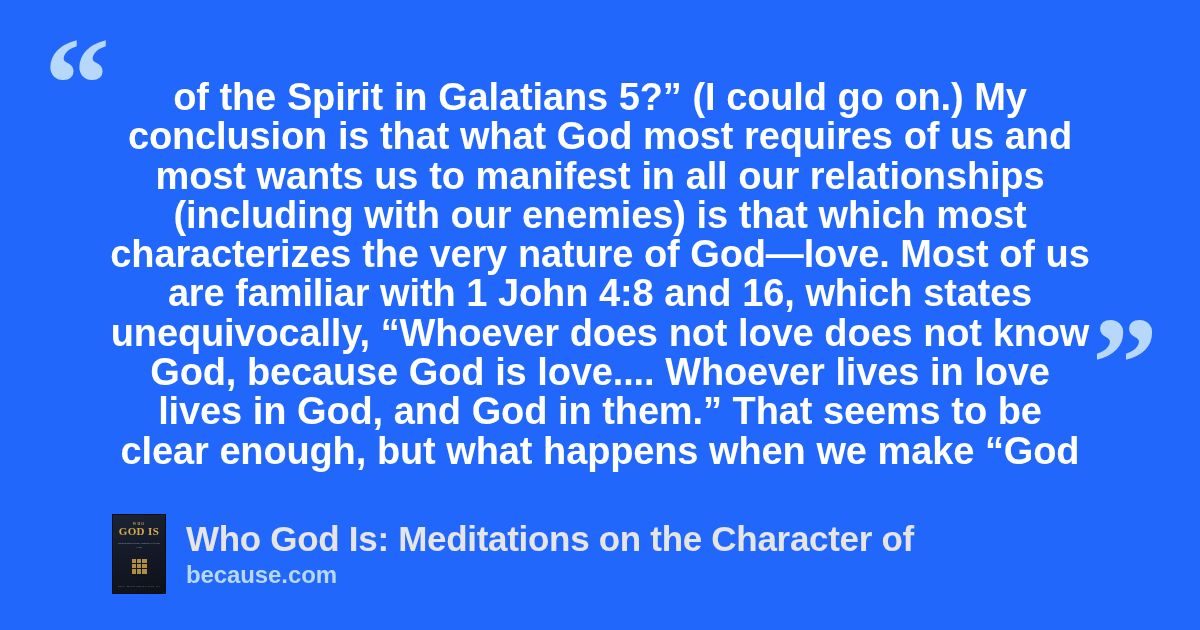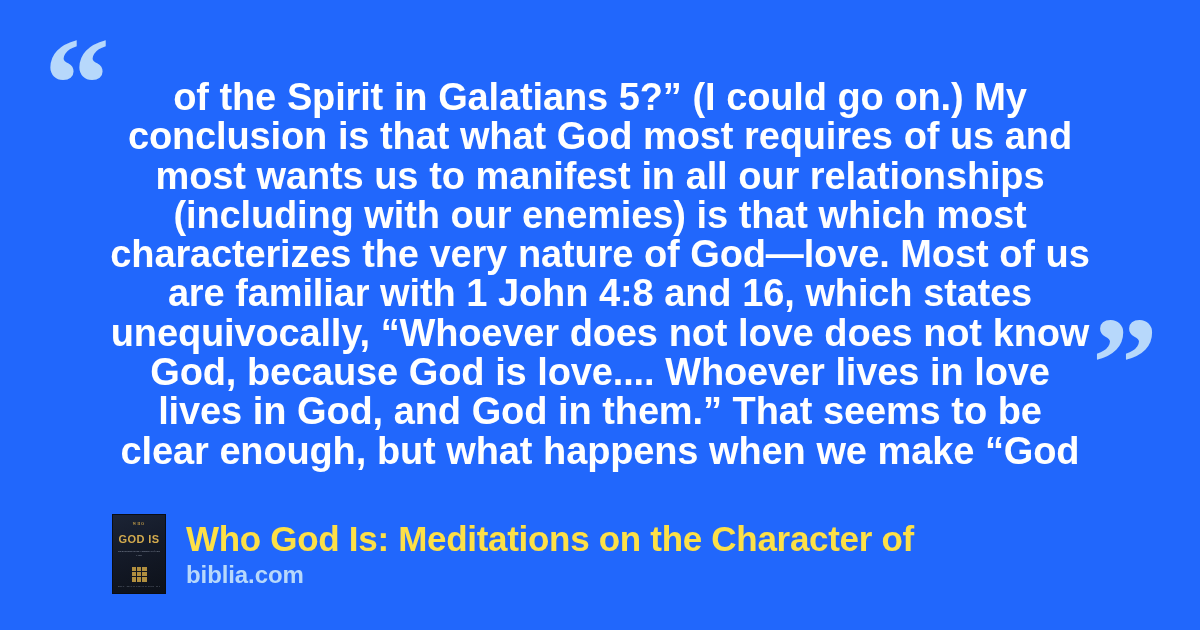--- a/index.html
+++ b/index.html
@@ -85,25 +85,25 @@
   .bc-who {
     margin-top: 7px;
     font-size: 3.4px;
     letter-spacing: 1.3px;
     color: #caa24a;
     font-family: "Liberation Serif", serif;
     font-weight: 700;
     text-transform: uppercase;
   }
   .bc-title {
-    margin-top: 8px;
+    margin-top: 0;
     font-size: 11px;
     letter-spacing: 0.4px;
     color: #d4ab4e;
-    font-family: Liberation Sans, sans-serif;
+    font-family: Liberation Serif, serif;
     font-weight: 700;
     line-height: 1;
   }
   .bc-sub {
     margin-top: 4px;
     font-size: 2.9px;
     line-height: 4.4px;
     color: #9aa3b4;
     font-family: "Liberation Serif", serif;
     text-align: center;
@@ -135,21 +135,21 @@
     text-transform: uppercase;
   }
 
   .footer-text {
     display: flex;
     flex-direction: column;
     justify-content: center;
     gap: 4px;
   }
   .book-title {
-    color: #fde047;
+    color: #e5e5e5;
     font-size: 35px;
     font-weight: 700;
     line-height: 1.05;
     letter-spacing: -0.3px;
     white-space: nowrap;
     text-align: center;
   }
   .site-name {
     color: #b7d8fb;
     font-size: 24px;
@@ -186,18 +186,18 @@
           <i></i>
           <i></i>
           <i></i>
           <i></i>
       </div>
       <div class="bc-author">Roy Witherington III</div>
     </div>
 
     <div class="footer-text">
       <div class="book-title">Who God Is: Meditations on the Character of</div>
-      <div class="site-name">biblia.com</div>
+      <div class="site-name">because.com</div>
     </div>
 
   </div>
 
 </div>
 
 </body></html>

